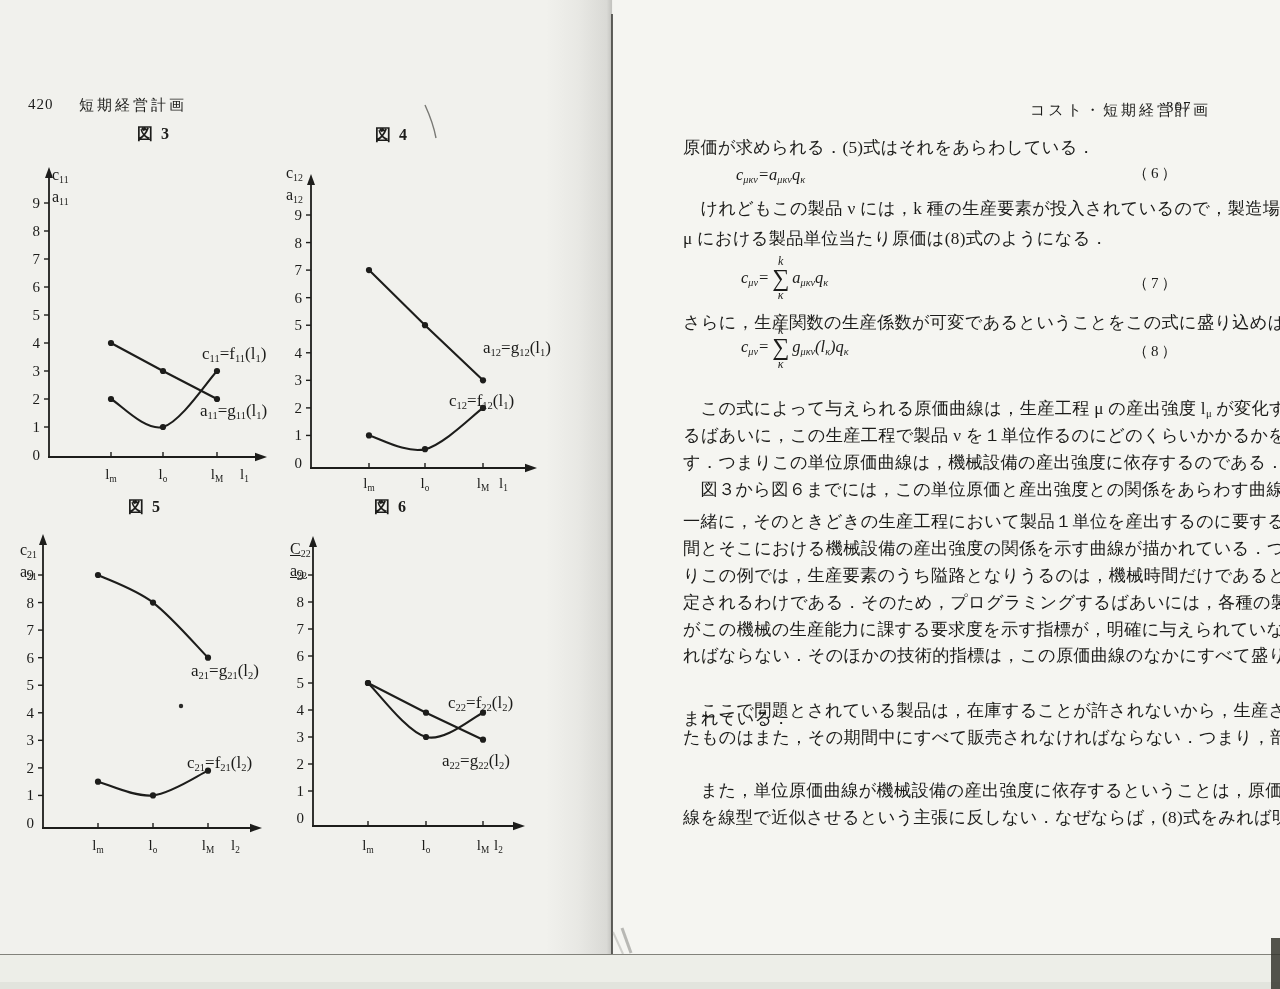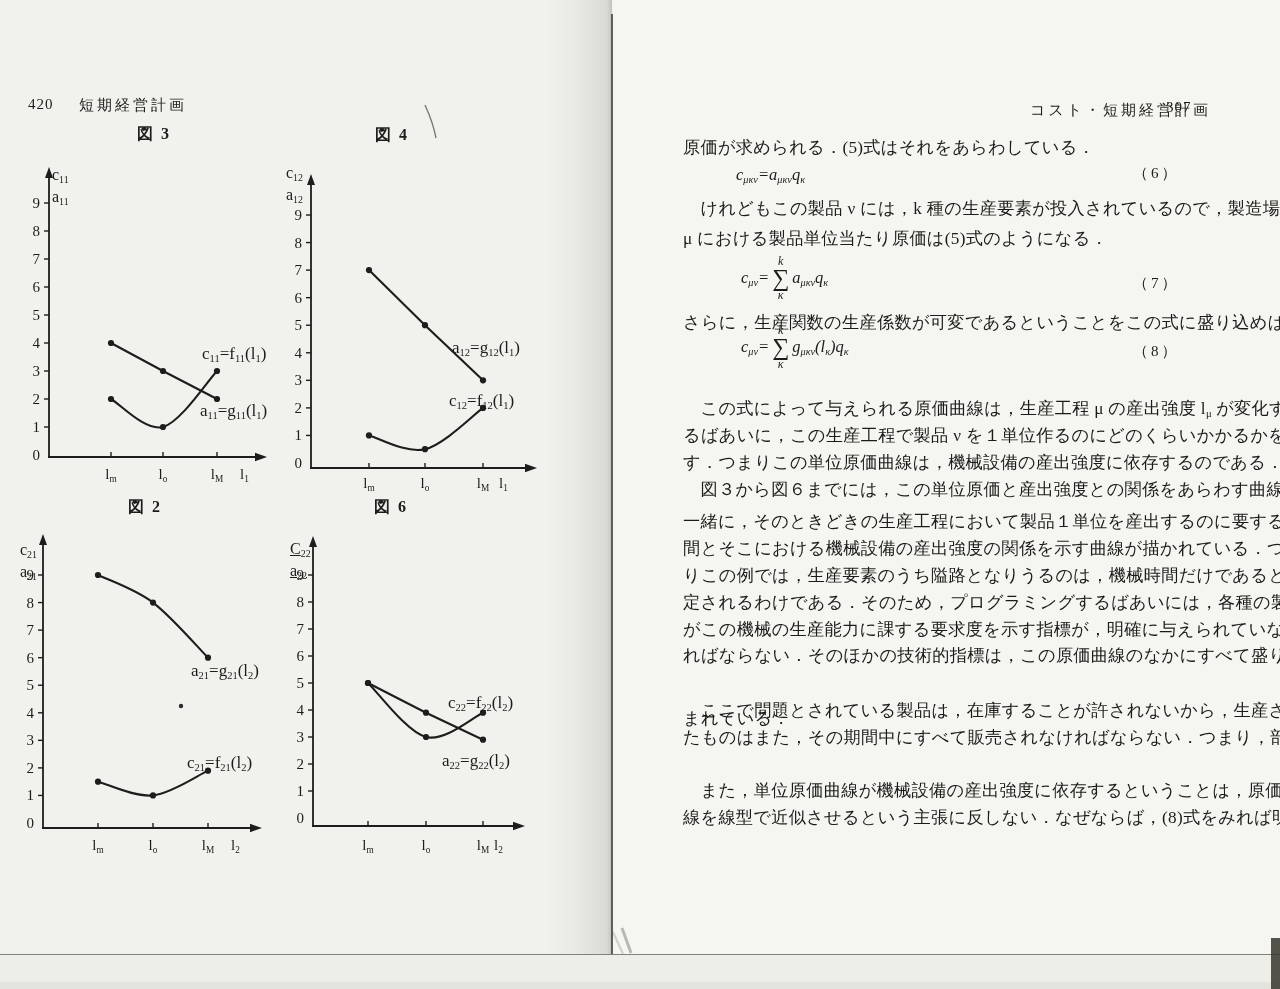--- a/index.html
+++ b/index.html
@@ -143,32 +143,32 @@
           <line x1="203" y1="313" x2="203" y2="318" stroke="#1d1d1b" stroke-width="1.4"></line>
           <path d="M89,120.11111111111109 L145,175.22222222222223 L203,230.33333333333331" stroke="#1d1d1b" stroke-width="2.1" fill="none"></path>
           <circle cx="89" cy="120.11111111111109" r="3.1" fill="#1d1d1b"></circle>
           <circle cx="145" cy="175.22222222222223" r="3.1" fill="#1d1d1b"></circle>
           <circle cx="203" cy="230.33333333333331" r="3.1" fill="#1d1d1b"></circle>
           <path d="M89,285.44444444444446C98.33333333333333,287.74074074074076 126,303.81481481481484 145,299.22222222222223C164,294.6296296296296 193.33333333333334,264.7777777777778 203,257.8888888888889" stroke="#1d1d1b" stroke-width="2.1" fill="none"></path>
           <circle cx="89" cy="285.44444444444446" r="3.1" fill="#1d1d1b"></circle>
           <circle cx="145" cy="299.22222222222223" r="3.1" fill="#1d1d1b"></circle>
           <circle cx="203" cy="257.8888888888889" r="3.1" fill="#1d1d1b"></circle>
         </svg>
-        <div class="fig-series-label" style="left: 153px; top: 188px; padding-left: 19px;">a<sub>12</sub>=g<sub>12</sub>(l<sub>1</sub>)</div>
+        <div class="fig-series-label" style="left: 184px; top: 188px; padding-left: 19px;">a<sub>12</sub>=g<sub>12</sub>(l<sub>1</sub>)</div>
         <div class="fig-series-label" style="left: 169px; top: 241px;">c<sub>12</sub>=f<sub>12</sub>(l<sub>1</sub>)</div>
         <div class="fig-ylabel" style="left: 6px; top: 14px;">
           <div>c<sub>12</sub></div>
           <div>a<sub>12</sub></div>
         </div>
         <div class="fig-xtick" style="left: 89px; top: 325px;">l<sub>m</sub></div>
         <div class="fig-xtick" style="left: 145px; top: 325px;">l<sub>o</sub></div>
         <div class="fig-xtick" style="left: 203px; top: 325px;">l<sub>M</sub></div>
         <div class="fig-xaxis-var" style="left: 219px; top: 325px;">l<sub>1</sub></div>
       </div>
-      <div class="abs fig-title" style="left: 128px; top: 497px;">図 2</div>
+      <div class="abs fig-title" style="left: 128px; top: 497px;">図 5</div>
       <div class="fig" style="left: 20px; top: 515px; width: 292px; height: 358px;">
         <svg width="292" height="358" viewBox="0 0 292 358">
           <line x1="23" y1="30" x2="23" y2="313" stroke="#1d1d1b" stroke-width="1.8"></line>
           <line x1="22" y1="313" x2="230" y2="313" stroke="#1d1d1b" stroke-width="1.8"></line>
           <polygon points="23,19 19,30 27,30" fill="#1d1d1b"></polygon>
           <polygon points="242,313 230,308.8 230,317.2" fill="#1d1d1b"></polygon>
           <line x1="18" y1="60" x2="23" y2="60" stroke="#1d1d1b" stroke-width="1.4"></line>
           <text x="14" y="65" text-anchor="end">9</text>
           <line x1="18" y1="87.55555555555554" x2="23" y2="87.55555555555554" stroke="#1d1d1b" stroke-width="1.4"></line>
           <text x="14" y="92.55555555555554" text-anchor="end">8</text>
@@ -258,21 +258,21 @@
         <div class="fig-xtick" style="left: 88px; top: 322px;">l<sub>m</sub></div>
         <div class="fig-xtick" style="left: 146px; top: 322px;">l<sub>o</sub></div>
         <div class="fig-xtick" style="left: 203px; top: 322px;">l<sub>M</sub></div>
         <div class="fig-xaxis-var" style="left: 214px; top: 322px;">l<sub>2</sub></div>
       </div>
     </div>
 
   <div class="abs" id="body-text-layer" style="left:0;top:0;width:1280px;height:954px">
       <div class="body-line" style="top: 135px;">原価が求められる．(5)式はそれをあらわしている．</div>
       <div class="body-line" style="top: 196px;">　けれどもこの製品 ν には，k 種の生産要素が投入されているので，製造場所</div>
-      <div class="body-line" style="top: 226px;">μ における製品単位当たり原価は(5)式のようになる．</div>
+      <div class="body-line" style="top: 226px;">μ における製品単位当たり原価は(8)式のようになる．</div>
       <div class="body-line" style="top: 310px;">さらに，生産関数の生産係数が可変であるということをこの式に盛り込めば</div>
       <div class="body-line" style="top: 396px;">　この式によって与えられる原価曲線は，生産工程 μ の産出強度 l<sub>μ</sub> が変化す</div>
       <div class="body-line" style="top: 423px;">るばあいに，この生産工程で製品 ν を１単位作るのにどのくらいかかるかを示</div>
       <div class="body-line" style="top: 450px;">す．つまりこの単位原価曲線は，機械設備の産出強度に依存するのである．</div>
       <div class="body-line" style="top: 477px;">　図３から図６までには，この単位原価と産出強度との関係をあらわす曲線と</div>
       <div class="body-line" style="top: 509px;">一緒に，そのときどきの生産工程において製品１単位を産出するのに要する時</div>
       <div class="body-line" style="top: 536px;">間とそこにおける機械設備の産出強度の関係を示す曲線が描かれている．つま</div>
       <div class="body-line" style="top: 563px;">りこの例では，生産要素のうち隘路となりうるのは，機械時間だけであると仮</div>
       <div class="body-line" style="top: 590px;">定されるわけである．そのため，プログラミングするばあいには，各種の製品</div>
       <div class="body-line" style="top: 617px;">がこの機械の生産能力に課する要求度を示す指標が，明確に与えられていなけ</div>

